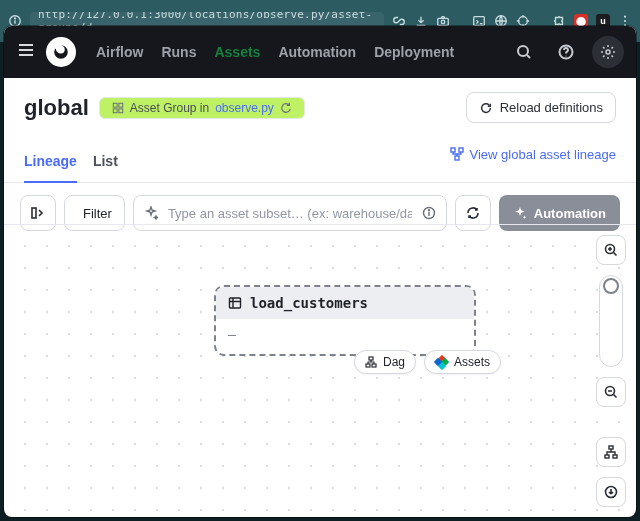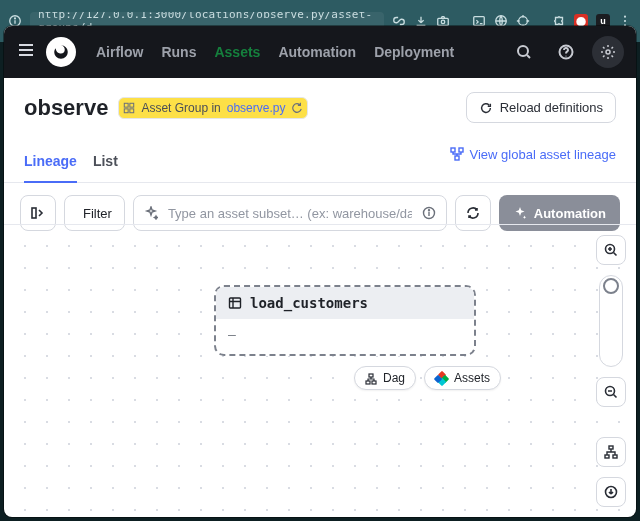--- a/index.html
+++ b/index.html
@@ -58,22 +58,22 @@
   .nav-icon-btn.filled { background:#2c2f36; }
   .nav-icon-btn svg { width:16px; height:16px; stroke:#c7cad1; }
   
   .page-header {
     display:flex; align-items:center; gap:10px;
     padding: 14px 20px 8px 20px;
   }
   .page-title { font-size:22px; font-weight:600; color:#1f2228; }
   .chip {
     display:inline-flex; align-items:center; gap:6px;
-    background:#fde047; border:1px solid #e4e6ea; border-radius:6px;
-    padding:3px 4px; font-size:12px; color:#4a4e57;
+    background:#bef264; border:1px solid #e4e6ea; border-radius:6px;
+    padding:3px 12px; font-size:12px; color:#4a4e57;
   }
   .chip a { color:#4a6cf7; text-decoration:none; }
   .chip svg { width:12px; height:12px; }
   .page-header .spacer { flex:1; }
   .outline-btn {
     display:inline-flex; align-items:center; gap:7px;
     border:1px solid #d5d8df; border-radius:8px; background:#fff;
     padding:7px 12px; font-size:13px; color:#2a2e36; cursor:pointer;
   }
   .outline-btn svg { width:14px; height:14px; }
@@ -135,23 +135,22 @@
     font-size:14px; font-weight:700; color:#1f2228;
   }
   .asset-node .body {
     padding:8px 12px 12px 12px; font-family: ui-monospace, Menlo, monospace;
     font-size:13px; color:#6b707a;
   }
   .asset-node svg { width:14px; height:14px; }
   .tags { position:absolute; left:350px; top:125px; display:flex; gap:8px; }
   .tag {
     background:#fff; border:1px solid #d5d8df; border-radius:14px;
-    padding:4px 10px; font-size:12px; display:flex; align-items:flex-end; gap:6px;
+    padding:4px 10px; font-size:12px; display:flex; align-items:center; gap:6px;
     box-shadow: 0 1px 2px rgba(0,0,0,.06);
-    margin-top: 16px;
   }
   .tag svg { width:12px; height:12px; }
   .airflow-pinwheel { width:13px; height:13px; position:relative; }
   .airflow-pinwheel span { position:absolute; width:6px; height:6px; border-radius:1px; }
   .ap-r { background:#e43921; top:0; left:3.5px; transform:rotate(45deg);}
   .ap-g { background:#00ad46; top:3.5px; left:7px; transform:rotate(45deg);}
   .ap-c { background:#00c7d4; top:7px; left:3.5px; transform:rotate(45deg);}
   .ap-b { background:#0b64cf; top:3.5px; left:0; transform:rotate(45deg);}
   
   .float-col { position:absolute; right:10px; top:10px; display:flex; flex-direction:column; gap:10px; align-items:center; }
@@ -254,21 +253,21 @@
     </div>
     <div class="nav-icon-btn filled">
       <svg viewBox="0 0 16 16" fill="none" stroke="#d7dae1" stroke-width="1.5">
           <circle cx="8" cy="8" r="2"></circle>
           <path d="M8 1v2M8 13v2M1 8h2M13 8h2M3 3l1.5 1.5M11.5 11.5L13 13M13 3l-1.5 1.5M4.5 11.5L3 13"></path>
         </svg>
     </div>
   </div>
 
   <div class="page-header">
-    <span class="page-title">observe</span>
+    <span class="page-title">global</span>
     <span class="chip">
       <svg viewBox="0 0 14 14" fill="none" stroke="#6b707a" stroke-width="1.2">
           <rect x="1.5" y="1.5" width="4.5" height="4.5"></rect>
           <rect x="8" y="1.5" width="4.5" height="4.5"></rect>
           <rect x="1.5" y="8" width="4.5" height="4.5"></rect>
           <rect x="8" y="8" width="4.5" height="4.5"></rect>
         </svg>
       <span>Asset Group in </span>
       <a href="#">observe.py</a>
       <svg viewBox="0 0 14 14" fill="none" stroke="#6b707a" stroke-width="1.4">

